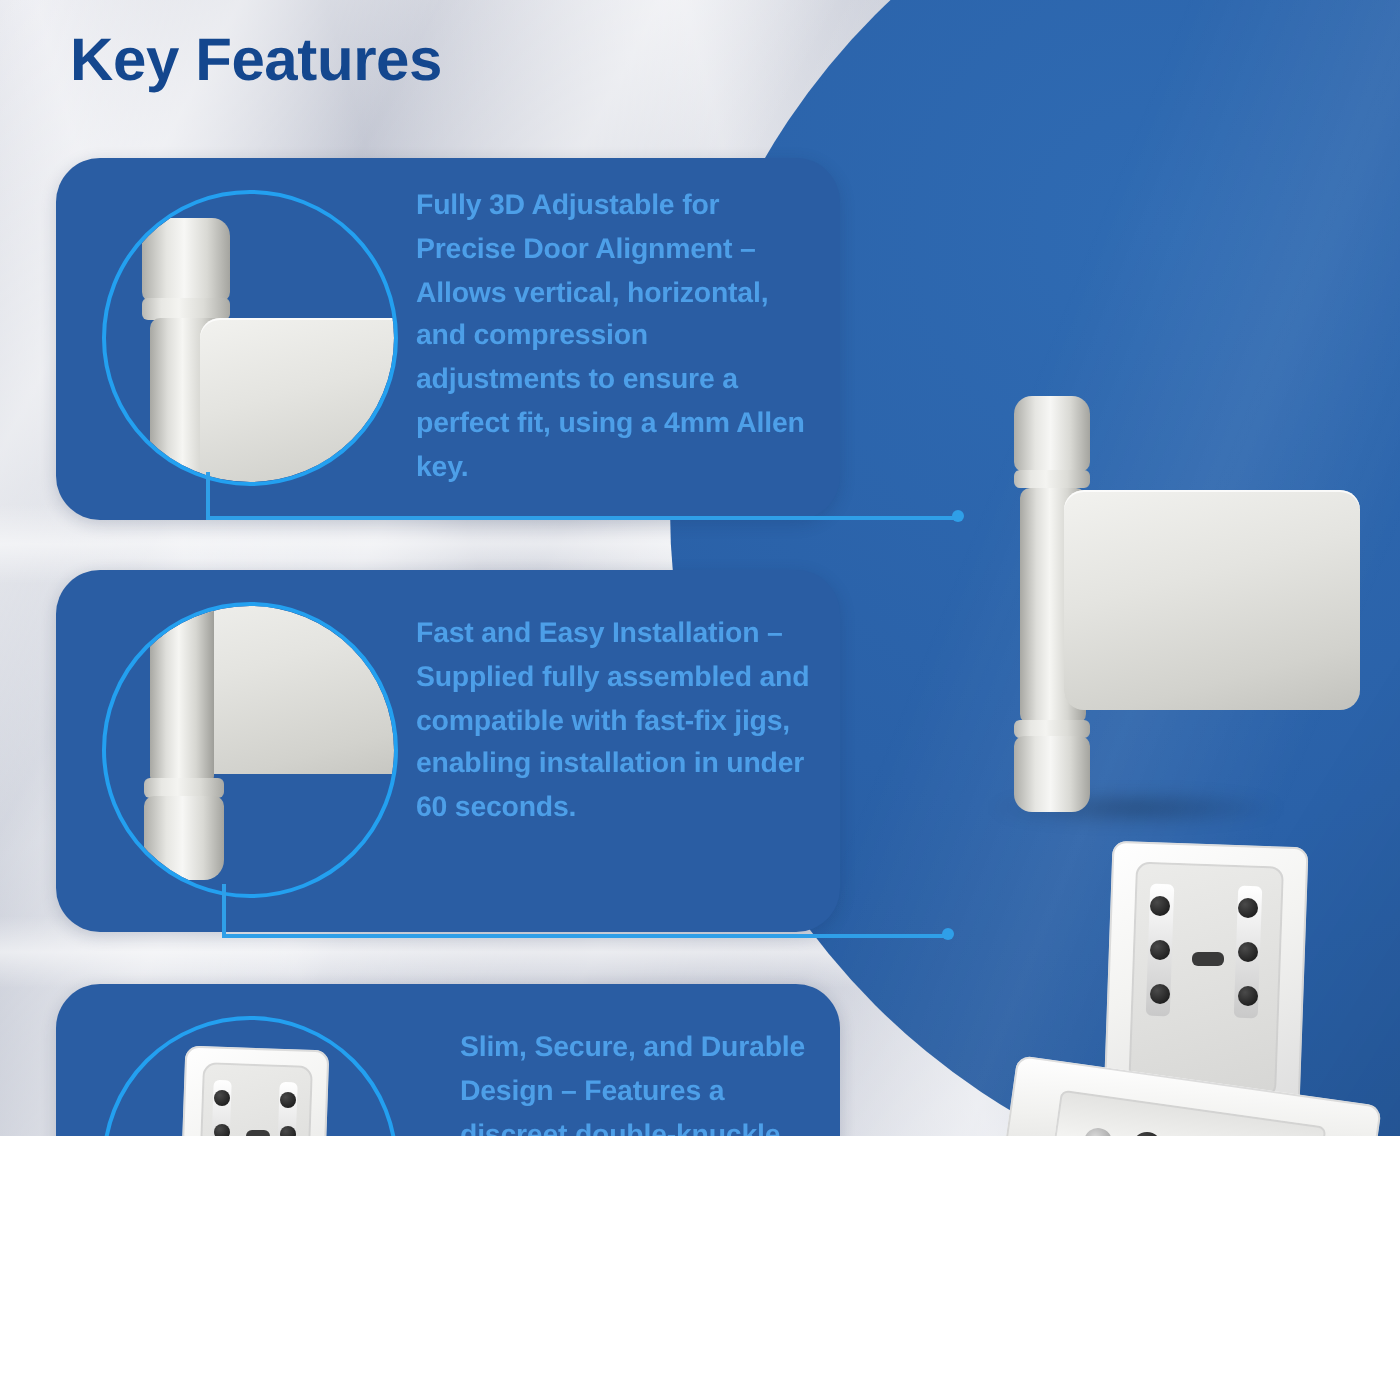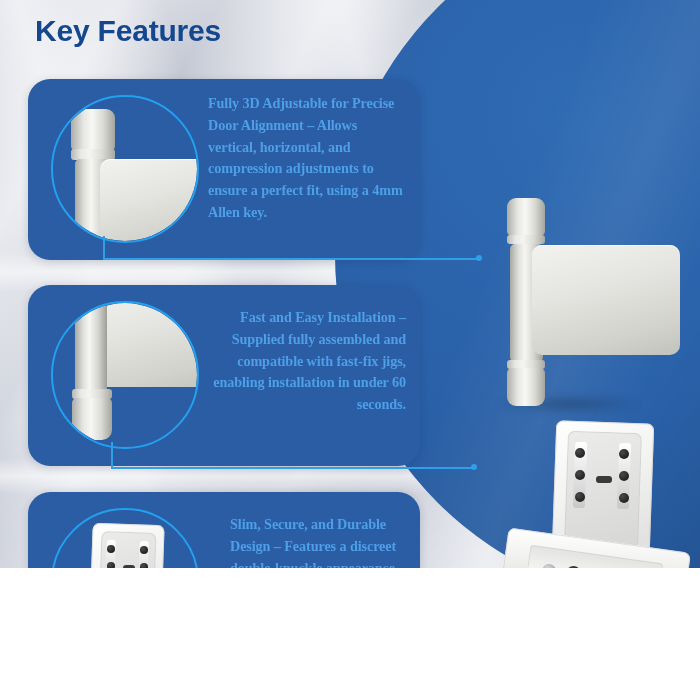--- a/index.html
+++ b/index.html
@@ -62,24 +62,23 @@
     color: #14478e;
   }
 
   
   .card {
     position: absolute;
     left: 28px; width: 392px;
     background: #2a5da3;
     border-radius: 22px;
     box-shadow: 0 2px 8px rgba(20,40,80,0.18);
-    font-family: Liberation Serif, serif;
   }
   #card-0 { top: 79px;  height: 181px; }
-  #card-1 { top: 285px; height: 181px; text-align: right; }
+  #card-1 { top: 285px; height: 181px; }
   #card-2 { top: 492px; height: 181px; }
 
   .thumb {
     position: absolute;
     left: 23px; top: 16px;
     width: 148px; height: 148px;
     border-radius: 50%;
     border: 2.5px solid #23a0f0;
     overflow: hidden;
     background: #2a5da3;

